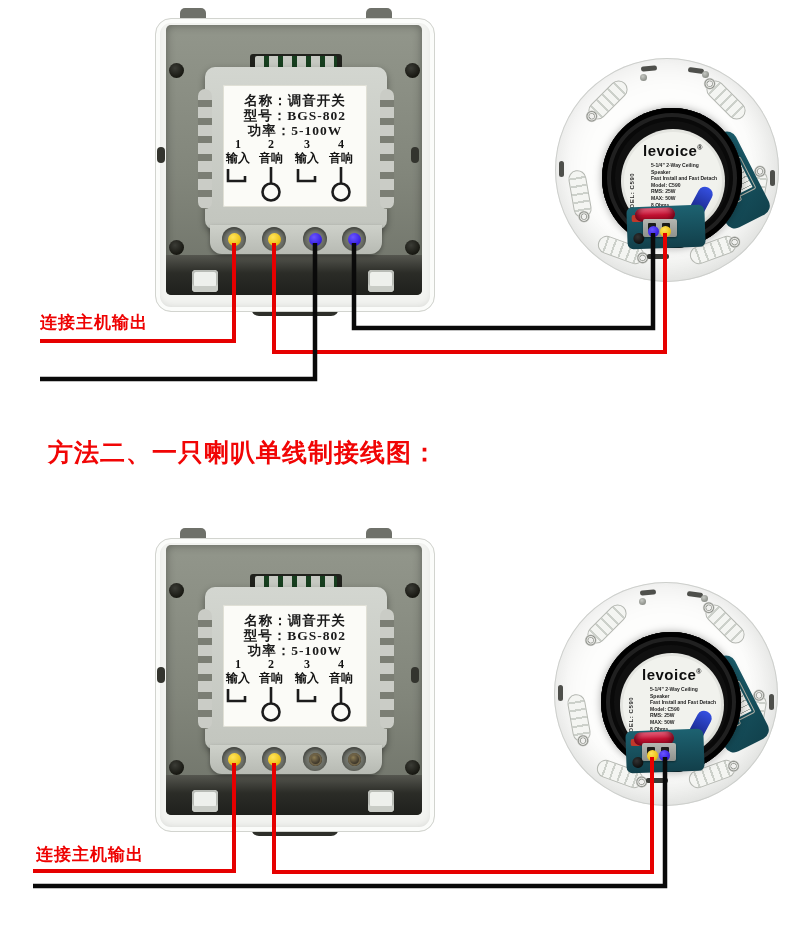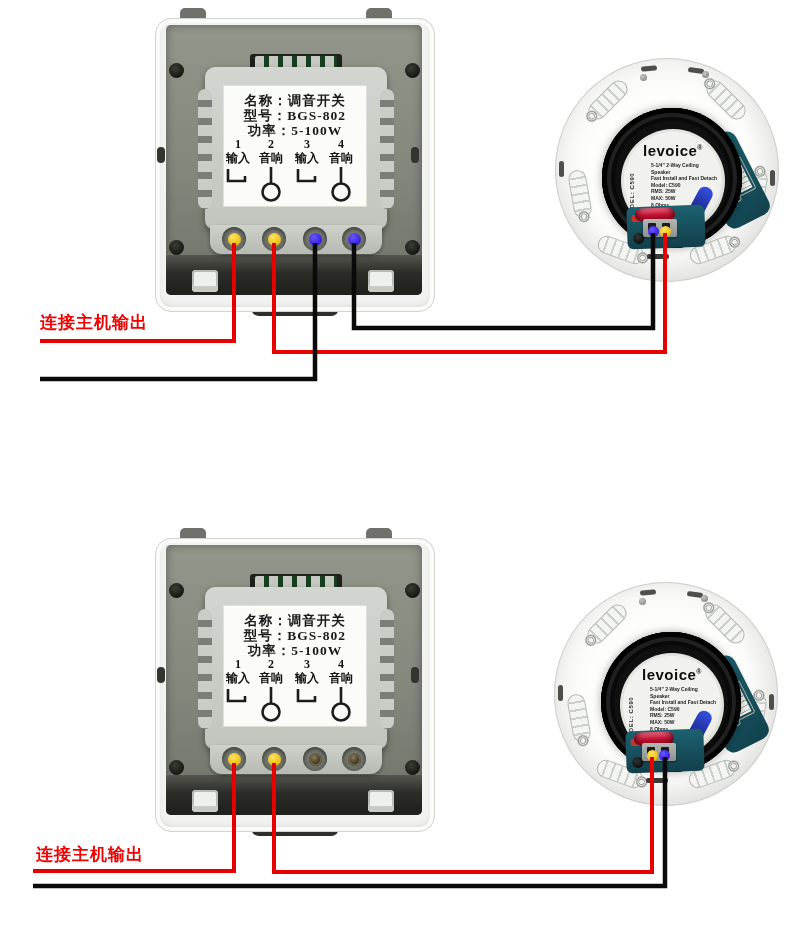--- a/index.html
+++ b/index.html
@@ -243,20 +243,21 @@
       <div class="tb-hole h1"></div>
       <div class="tb-hole h2"></div>
     </div>
     <div class="spk-dot dl blue"></div>
     <div class="spk-dot dr yellow"></div>
     <div class="bottom-mark"></div>
   </div>
 
   <div class="host-label" style="left:40px;top:311px;">连接主机输出</div>
 
+  <div class="heading" style="left:48px;top:436px;">方法二、一只喇叭单线制接线图：</div>
 
   <div class="panel" style="left:155px;top:528px;">
     <div class="tab tl"></div>
     <div class="tab tr"></div>
     <div class="bottom-tab"></div>
     <div class="frame"></div>
     <div class="plate"></div>
     <div class="screwhole" style="left:14px;top:55px;"></div>
     <div class="screwhole" style="left:250px;top:55px;"></div>
     <div class="screwhole" style="left:14px;top:232px;"></div>

